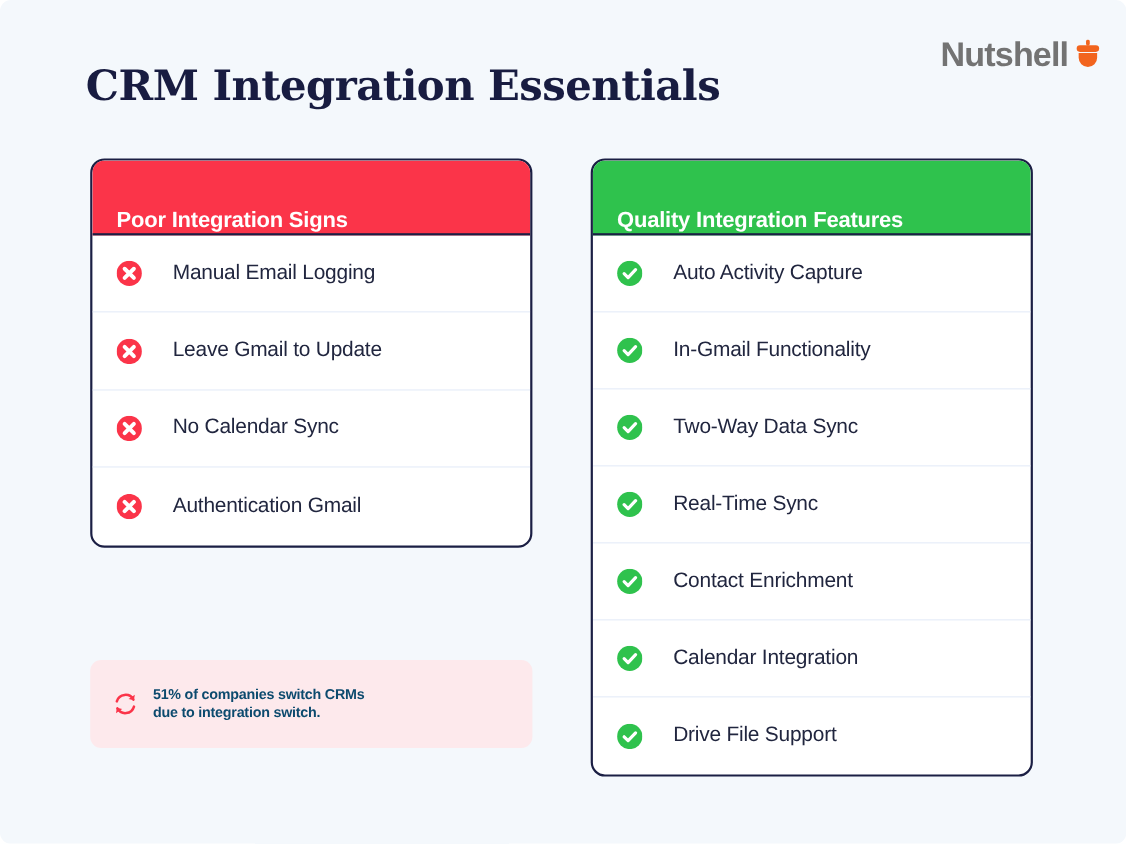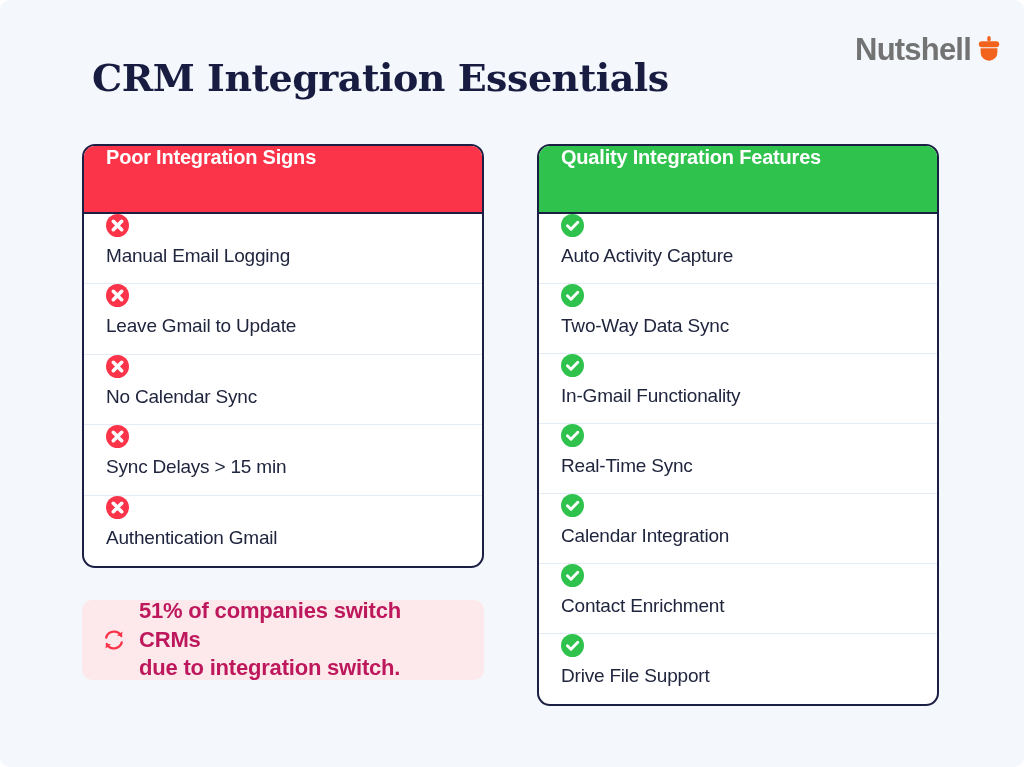--- a/index.html
+++ b/index.html
@@ -19,21 +19,21 @@
     height: 767px;
     background: #f4f8fc;
     border-radius: 10px;
     box-sizing: border-box;
     overflow: hidden;
   }
 
   
   .page-title {
     position: absolute;
-    left: 92px;
+    left: 78px;
     top: 55px;
     font-family: "DejaVu Serif", "Liberation Serif", serif;
     font-size: 38px;
     font-weight: bold;
     color: #181c41;
     letter-spacing: -0.5px;
     white-space: nowrap;
   }
   .brand {
     position: absolute;
@@ -66,44 +66,44 @@
     background: #ffffff;
     box-sizing: border-box;
     overflow: hidden;
   }
   .card-left  { left: 82px;  top: 144px; width: 402px; }
   .card-right { left: 537px; top: 144px; width: 402px; }
 
   .card-header {
     height: 68px;
     display: flex;
-    align-items: flex-start;
+    align-items: flex-end;
     padding: 0 22px;
     box-sizing: border-box;
     border-bottom: 2.5px solid #1b1f44;
   }
   .card-header.bad  { background: #fb3449; }
   .card-header.good { background: #2fc24d; }
   .card-header-title {
     color: #ffffff;
     font-size: 20px;
     font-weight: bold;
     letter-spacing: -0.2px;
     white-space: nowrap;
   }
 
   .card-list { list-style: none; margin: 0; padding: 0; }
   .list-item {
     display: flex;
-    gap: 8px;
+    align-items: center;
+    gap: 28px;
     padding: 0 22px;
     height: 70.4px;
     box-sizing: border-box;
     border-bottom: 1.5px solid #e4ecf8;
-    flex-direction: column;
   }
   .card-right .list-item { height: 70px; }
   .list-item:last-child { border-bottom: none; }
   .item-label {
     font-size: 19px;
     color: #21263f;
     letter-spacing: -0.2px;
     white-space: nowrap;
   }
   .badge { width: 23px; height: 23px; flex: 0 0 23px; display: block; }
@@ -120,23 +120,23 @@
     border-radius: 10px;
     box-sizing: border-box;
     display: flex;
     align-items: center;
     gap: 13px;
     padding: 0 20px;
   }
   .note-icon { width: 24px; height: 24px; flex: 0 0 24px; display: block; }
   .note-icon svg { display: block; }
   .note-text {
-    font-size: 22px;
-    font-weight: bold;
-    color: #be185d;
+    font-size: 13px;
+    font-weight: bold;
+    color: #0c4a6e;
     line-height: 1.3;
     letter-spacing: -0.2px;
   }
 </style>
 </head>
 <body>
 
 <div class="canvas">
 
   <div class="page-title">CRM Integration Essentials</div>
@@ -184,29 +184,20 @@
         </span>
         <span class="item-label">No Calendar Sync</span>
       </li>
       <li class="list-item">
         <span class="badge">
           <svg viewBox="0 0 23 23" width="23" height="23" aria-hidden="true">
             <circle cx="11.5" cy="11.5" r="11.5" fill="#fb3449"></circle>
             <path d="M7.3 7.3 L15.7 15.7 M15.7 7.3 L7.3 15.7" stroke="#ffffff" stroke-width="3.6" stroke-linecap="round"></path>
           </svg>
         </span>
-        <span class="item-label">Sync Delays &gt; 15 min</span>
-      </li>
-      <li class="list-item">
-        <span class="badge">
-          <svg viewBox="0 0 23 23" width="23" height="23" aria-hidden="true">
-            <circle cx="11.5" cy="11.5" r="11.5" fill="#fb3449"></circle>
-            <path d="M7.3 7.3 L15.7 15.7 M15.7 7.3 L7.3 15.7" stroke="#ffffff" stroke-width="3.6" stroke-linecap="round"></path>
-          </svg>
-        </span>
         <span class="item-label">Authentication Gmail</span>
       </li>
     </ul>
   </div>
 
   <div class="card card-right">
     <div class="card-header good">
       <span class="card-header-title">Quality Integration Features</span>
     </div>
     <ul class="card-list">
@@ -219,57 +210,57 @@
         </span>
         <span class="item-label">Auto Activity Capture</span>
       </li>
       <li class="list-item">
         <span class="badge">
           <svg viewBox="0 0 23 23" width="23" height="23" aria-hidden="true">
             <circle cx="11.5" cy="11.5" r="11.5" fill="#2fc24d"></circle>
             <path d="M6.4 11.8 L10 15.3 L16.8 8.2" stroke="#ffffff" stroke-width="2.9" fill="none" stroke-linecap="round" stroke-linejoin="round"></path>
           </svg>
         </span>
+        <span class="item-label">In-Gmail Functionality</span>
+      </li>
+      <li class="list-item">
+        <span class="badge">
+          <svg viewBox="0 0 23 23" width="23" height="23" aria-hidden="true">
+            <circle cx="11.5" cy="11.5" r="11.5" fill="#2fc24d"></circle>
+            <path d="M6.4 11.8 L10 15.3 L16.8 8.2" stroke="#ffffff" stroke-width="2.9" fill="none" stroke-linecap="round" stroke-linejoin="round"></path>
+          </svg>
+        </span>
         <span class="item-label">Two-Way Data Sync</span>
       </li>
       <li class="list-item">
         <span class="badge">
           <svg viewBox="0 0 23 23" width="23" height="23" aria-hidden="true">
             <circle cx="11.5" cy="11.5" r="11.5" fill="#2fc24d"></circle>
             <path d="M6.4 11.8 L10 15.3 L16.8 8.2" stroke="#ffffff" stroke-width="2.9" fill="none" stroke-linecap="round" stroke-linejoin="round"></path>
           </svg>
         </span>
-        <span class="item-label">In-Gmail Functionality</span>
-      </li>
-      <li class="list-item">
-        <span class="badge">
-          <svg viewBox="0 0 23 23" width="23" height="23" aria-hidden="true">
-            <circle cx="11.5" cy="11.5" r="11.5" fill="#2fc24d"></circle>
-            <path d="M6.4 11.8 L10 15.3 L16.8 8.2" stroke="#ffffff" stroke-width="2.9" fill="none" stroke-linecap="round" stroke-linejoin="round"></path>
-          </svg>
-        </span>
         <span class="item-label">Real-Time Sync</span>
       </li>
       <li class="list-item">
         <span class="badge">
           <svg viewBox="0 0 23 23" width="23" height="23" aria-hidden="true">
             <circle cx="11.5" cy="11.5" r="11.5" fill="#2fc24d"></circle>
             <path d="M6.4 11.8 L10 15.3 L16.8 8.2" stroke="#ffffff" stroke-width="2.9" fill="none" stroke-linecap="round" stroke-linejoin="round"></path>
           </svg>
         </span>
+        <span class="item-label">Contact Enrichment</span>
+      </li>
+      <li class="list-item">
+        <span class="badge">
+          <svg viewBox="0 0 23 23" width="23" height="23" aria-hidden="true">
+            <circle cx="11.5" cy="11.5" r="11.5" fill="#2fc24d"></circle>
+            <path d="M6.4 11.8 L10 15.3 L16.8 8.2" stroke="#ffffff" stroke-width="2.9" fill="none" stroke-linecap="round" stroke-linejoin="round"></path>
+          </svg>
+        </span>
         <span class="item-label">Calendar Integration</span>
-      </li>
-      <li class="list-item">
-        <span class="badge">
-          <svg viewBox="0 0 23 23" width="23" height="23" aria-hidden="true">
-            <circle cx="11.5" cy="11.5" r="11.5" fill="#2fc24d"></circle>
-            <path d="M6.4 11.8 L10 15.3 L16.8 8.2" stroke="#ffffff" stroke-width="2.9" fill="none" stroke-linecap="round" stroke-linejoin="round"></path>
-          </svg>
-        </span>
-        <span class="item-label">Contact Enrichment</span>
       </li>
       <li class="list-item">
         <span class="badge">
           <svg viewBox="0 0 23 23" width="23" height="23" aria-hidden="true">
             <circle cx="11.5" cy="11.5" r="11.5" fill="#2fc24d"></circle>
             <path d="M6.4 11.8 L10 15.3 L16.8 8.2" stroke="#ffffff" stroke-width="2.9" fill="none" stroke-linecap="round" stroke-linejoin="round"></path>
           </svg>
         </span>
         <span class="item-label">Drive File Support</span>
       </li>

